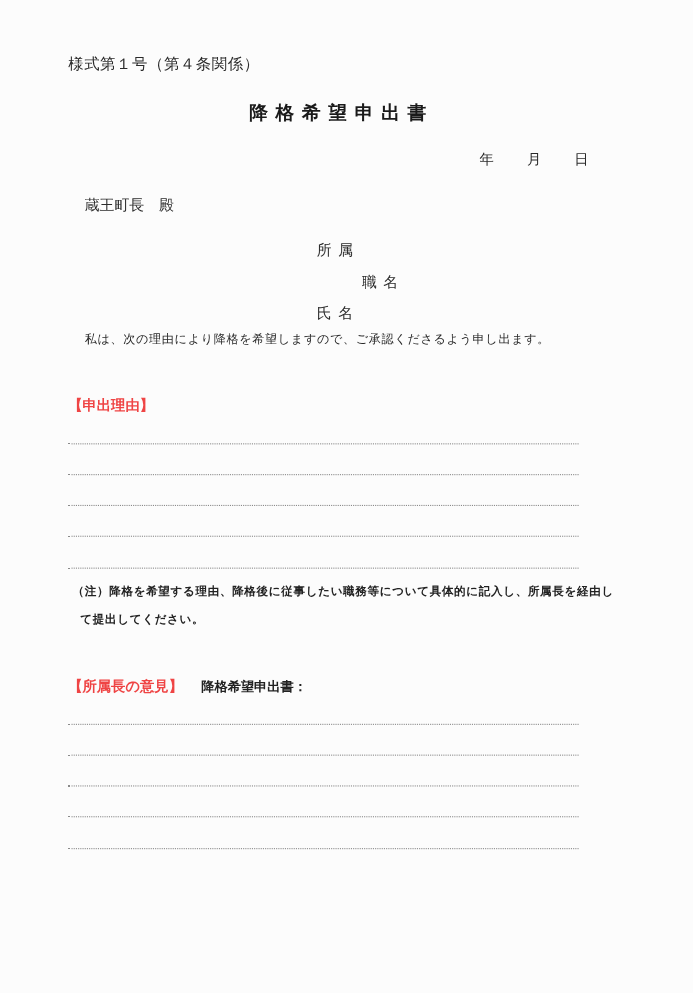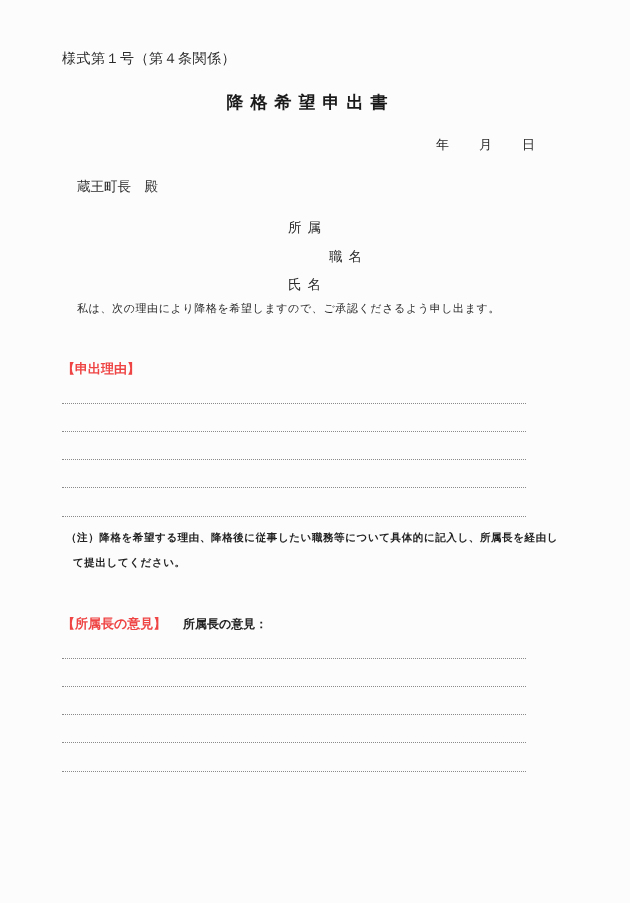--- a/index.html
+++ b/index.html
@@ -112,21 +112,21 @@
 <div class="dotline" style="top:431px;"></div>
 <div class="dotline" style="top:459px;"></div>
 <div class="dotline" style="top:487px;"></div>
 <div class="dotline" style="top:516px;"></div>
 
 <div class="abs note" style="left:66px; top:531px;">（注）降格を希望する理由、降格後に従事したい職務等について具体的に記入し、所属長を経由し</div>
 <div class="abs note" style="left:73px; top:556px;">て提出してください。</div>
 
 <div class="abs section-head" style="left:62px; top:615px;">【所属長の意見】</div>
 <div class="abs chief-name-label" style="left:183px; top:616px;">
-  <span>所属長の意見：</span>
+  <span>降格希望申出書：</span>
   <span></span>
 </div>
 
 <div class="dotline" style="top:658px;"></div>
 <div class="dotline" style="top:686px;"></div>
 <div class="dotline" style="top:714px;"></div>
 <div class="dotline" style="top:742px;"></div>
 <div class="dotline" style="top:771px;"></div>
 
 </body></html>

